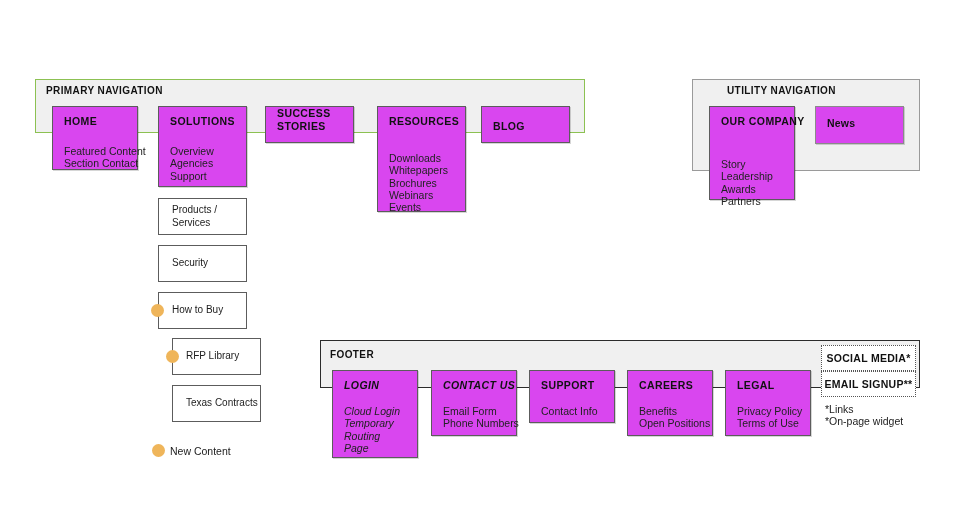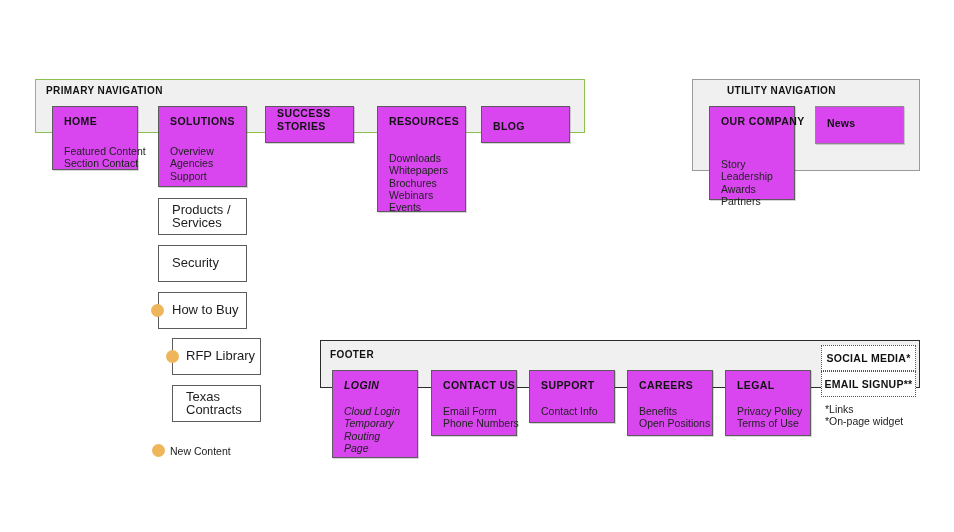--- a/index.html
+++ b/index.html
@@ -98,21 +98,21 @@
   .box-plain {
     position: absolute;
     box-sizing: border-box;
     background: #ffffff;
     border: 1px solid #5c5c5c;
     display: flex;
     align-items: center;
     padding-left: 13px;
   }
   .box-plain .label {
-    font-size: 13px;
+    font-size: 10px;
     color: #1c1c1c;
     line-height: 12.5px;
     white-space: pre-line;
   }
 
   
   .dotted-box {
     position: absolute;
     box-sizing: border-box;
     background: #ffffff;
@@ -240,21 +240,21 @@
   <div class="card card-shadow" style="left:332px; top:370px; width:86px; height:88px;font-style:italic;">
     <div class="card-head" style="height:27px;">LOGIN</div>
     <div class="card-body" style="top:34px;">
       <div class="line">Cloud Login</div>
       <div class="line" style="white-space:pre-line;">Temporary
 Routing Page</div>
     </div>
   </div>
 
   <div class="card card-shadow" style="left:431px; top:370px; width:86px; height:66px;">
-    <div class="card-head" style="height:27px;">CONTACT US</div>
+    <div class="card-head" style="height:27px;font-style:italic;">CONTACT US</div>
     <div class="card-body" style="top:34px;">
       <div class="line">Email Form</div>
       <div class="line">Phone Numbers</div>
     </div>
   </div>
 
   <div class="card card-shadow" style="left:529px; top:370px; width:86px; height:53px;">
     <div class="card-head" style="height:27px;">SUPPORT</div>
     <div class="card-body" style="top:34px;">
       <div class="line">Contact Info</div>

